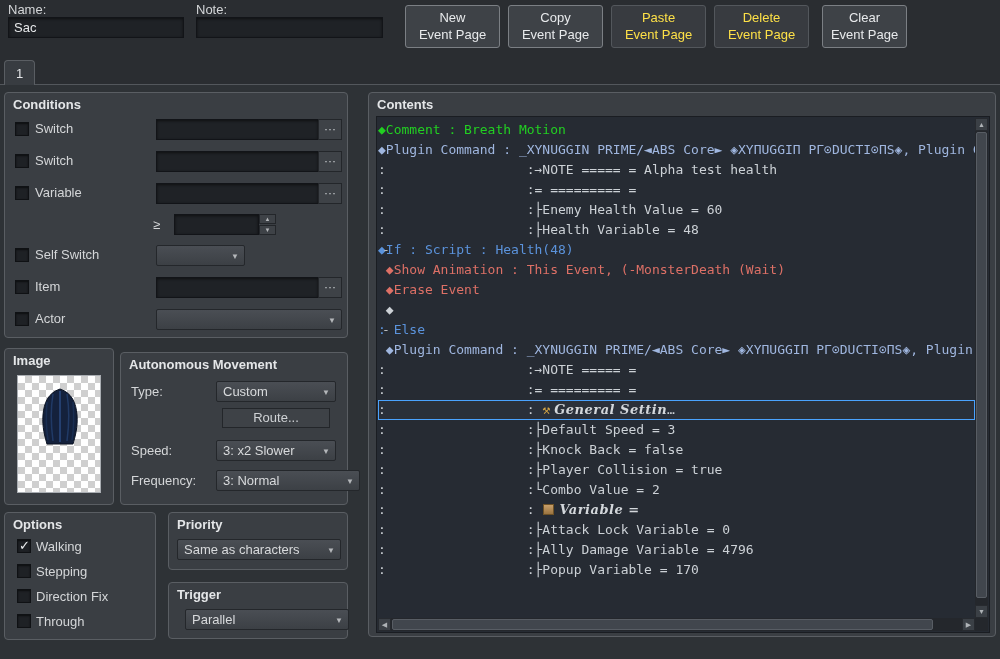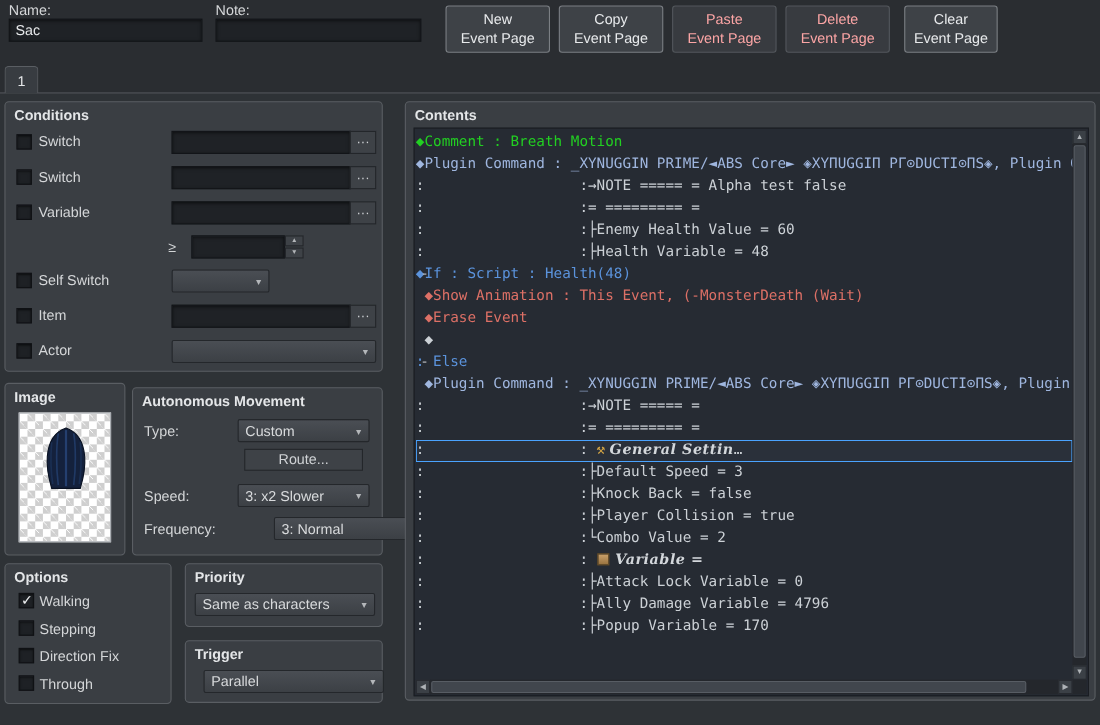--- a/index.html
+++ b/index.html
@@ -16,21 +16,21 @@
     padding:2px 5px; height:21px; font-size:13px;
     font-family:"Liberation Sans", sans-serif;
   }
   input.input { outline:none; }
   .btn {
     position:absolute; top:5px; height:43px; width:95px;
     background:#3e4247; border:1px solid #7b7f84; border-radius:3px;
     color:#e8eaec; display:flex; flex-direction:column; align-items:center;
     justify-content:center; text-align:center; line-height:1.3; cursor:default;
   }
-  .btn.disabled { border-color:#53575c; color:#fca5a5; background:#383b40; }
+  .btn.disabled { border-color:#53575c; color:#fde047; background:#383b40; }
   .tab {
     position:absolute; left:4px; top:60px; width:31px; height:25px;
     background:#383c41; border:1px solid #5a5e63; border-bottom:none;
     border-radius:4px 4px 0 0; display:flex; align-items:center;
     justify-content:center; color:#e4e6e8; z-index:2;
   }
   .tabline { position:absolute; left:0; right:0; top:84px; height:1px; background:#53575c; }
   .mainbg { position:absolute; left:0; right:0; top:85px; bottom:0; background:#2e3236; }
   .group {
     position:absolute; background:#3a3e43; border:1px solid #5a5e63; border-radius:4px;
@@ -210,21 +210,21 @@
       <span>Custom</span>
       <span class="arrow">▼</span>
     </div>
     <div class="dots" style="left:101px; top:55px; width:108px; height:20px; line-height:17px; font-size:13px;">Route...</div>
     <div class="label" style="left:10px; top:90px;">Speed:</div>
     <div class="dd" style="left:95px; top:87px; width:120px;">
       <span>3: x2 Slower</span>
       <span class="arrow">▼</span>
     </div>
     <div class="label" style="left:10px; top:120px;">Frequency:</div>
-    <div class="dd" style="left:95px; top:117px; width:144px;margin-left:33px;">
+    <div class="dd" style="left:95px; top:117px; width:144px;">
       <span>3: Normal</span>
       <span class="arrow">▼</span>
     </div>
   </div>
 
   <div class="group" style="left:4px; top:512px; width:152px; height:128px;">
     <div class="gtitle">Options</div>
     <span class="cb" style="left:12px; top:26px;">
         <span class="check">✓</span>
       </span>
@@ -258,21 +258,21 @@
       <span class="arrow">▼</span>
     </div>
   </div>
 
   <div class="group" style="left:368px; top:92px; width:628px; height:545px;">
     <div class="gtitle">Contents</div>
     <div class="list">
       <div class="rows">
         <div class="row"><span class="marker"></span><span style="color: rgb(34, 207, 34);">◆Comment : Breath Motion</span></div>
         <div class="row"><span class="marker"></span><span style="color: rgb(159, 182, 223);">◆Plugin Command : _XYNUGGIN PRIME/◄ABS Core► ◈XYΠUGGIΠ PГ⊙DUCTI⊙ΠS◈, Plugin Command</span></div>
-        <div class="row"><span class="marker"></span><span style="color: rgb(204, 209, 214);">:                  :→NOTE ===== = Alpha test false</span></div>
+        <div class="row"><span class="marker"></span><span style="color: rgb(204, 209, 214);">:                  :→NOTE ===== = Alpha test health</span></div>
         <div class="row"><span class="marker"></span><span style="color: rgb(204, 209, 214);">:                  := ========= =</span></div>
         <div class="row"><span class="marker"></span><span style="color: rgb(204, 209, 214);">:                  :├Enemy Health Value = 60</span></div>
         <div class="row"><span class="marker"></span><span style="color: rgb(204, 209, 214);">:                  :├Health Variable = 48</span></div>
         <div class="row"><span class="marker">-</span><span style="color: rgb(91, 147, 220);">◆If : Script : Health(48)</span></div>
         <div class="row"><span class="marker"></span><span style="color: rgb(221, 112, 102);"> ◆Show Animation : This Event, (-MonsterDeath (Wait)</span></div>
         <div class="row"><span class="marker"></span><span style="color: rgb(221, 112, 102);"> ◆Erase Event</span></div>
         <div class="row"><span class="marker"></span><span style="color: rgb(204, 209, 214);"> ◆</span></div>
         <div class="row"><span class="marker">-</span><span style="color: rgb(91, 147, 220);">: Else</span></div>
         <div class="row"><span class="marker"></span><span style="color: rgb(159, 182, 223);"> ◆Plugin Command : _XYNUGGIN PRIME/◄ABS Core► ◈XYΠUGGIΠ PГ⊙DUCTI⊙ΠS◈, Plugin Command</span></div>
         <div class="row"><span class="marker"></span><span style="color: rgb(204, 209, 214);">:                  :→NOTE ===== =</span></div>

